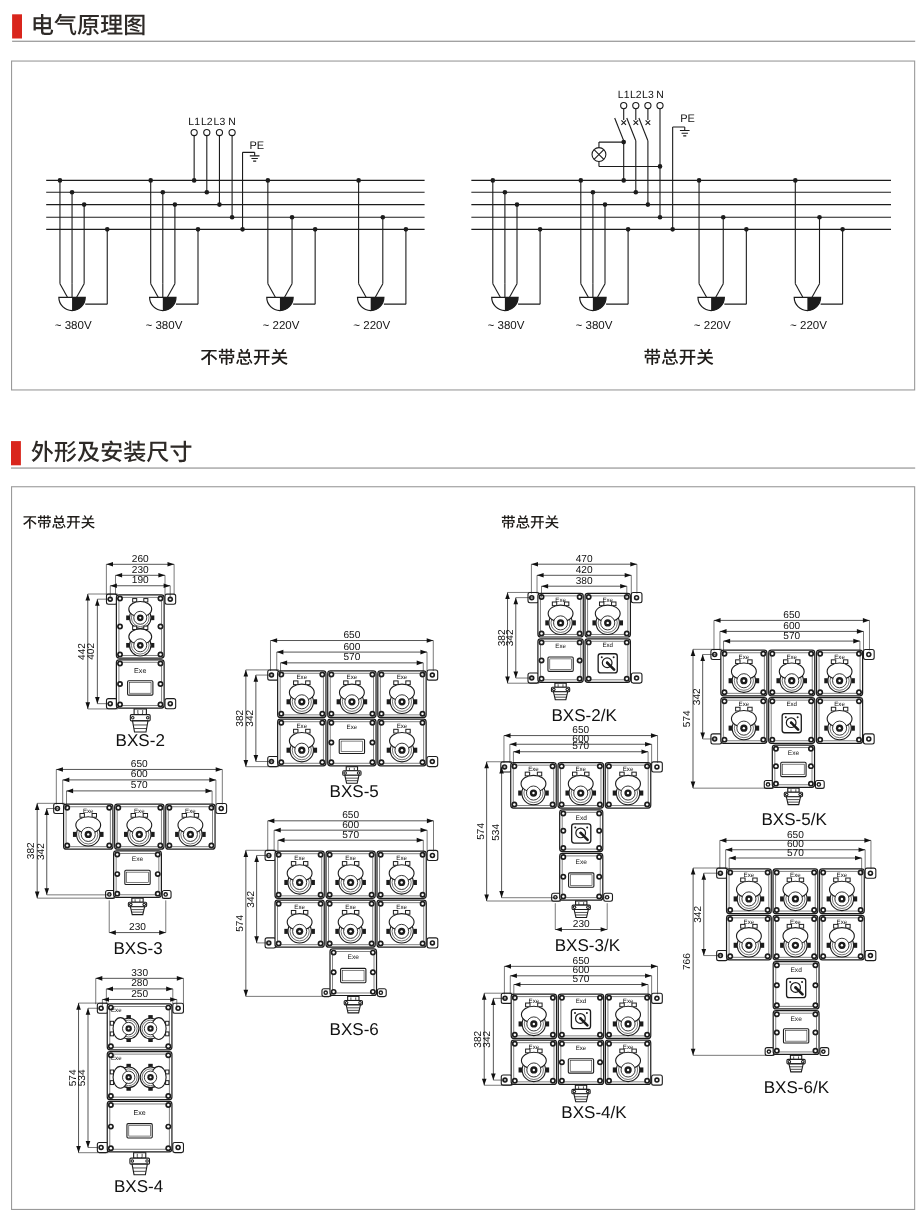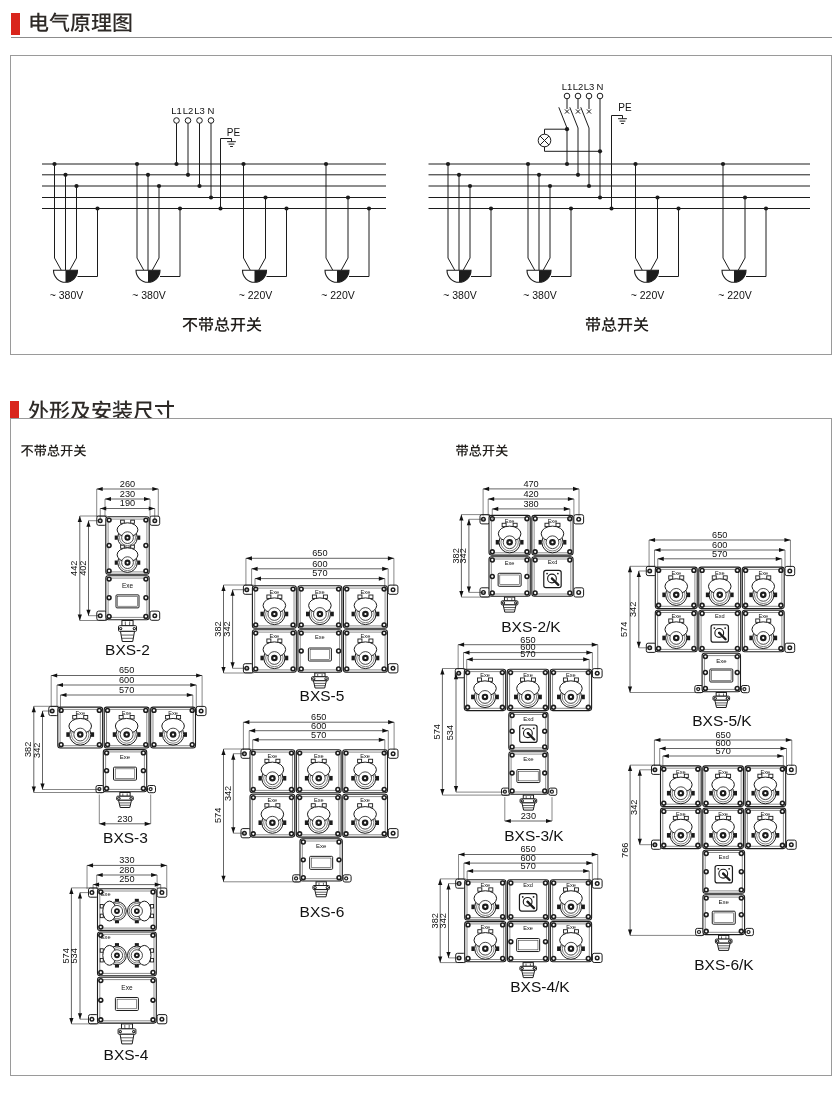--- a/index.html
+++ b/index.html
@@ -253,21 +253,21 @@
             <path d="M403 824C417 796 433 762 446 732H86V520H182V644H815V520H915V732H559C544 766 521 811 502 847ZM643 365C615 294 575 236 524 189C460 214 395 238 333 258C354 290 378 327 400 365ZM285 365C251 310 216 259 184 218L183 217C263 191 351 158 437 123C341 65 219 28 73 5C92 -16 121 -59 131 -82C294 -49 431 1 539 80C662 25 775 -32 847 -81L925 0C850 47 739 100 619 150C675 209 719 279 752 365H939V454H451C475 500 498 546 516 590L412 611C392 562 366 508 337 454H64V365Z" transform="translate(63,19.32) scale(0.021,-0.021)"></path>
             <path d="M59 739C103 709 157 662 182 631L240 691C215 722 159 765 115 793ZM430 372C439 355 449 335 457 315H49V239H376C285 180 155 134 32 111C50 93 73 62 85 42C141 55 198 72 253 94V51C253 7 219 -9 197 -16C209 -33 223 -69 227 -90C250 -77 288 -68 572 -6C572 11 574 48 577 69L345 22V136C402 166 453 200 494 238C574 73 710 -33 913 -78C923 -54 948 -19 966 -1C876 16 798 45 733 86C789 112 854 148 904 183L836 233C795 202 729 161 673 132C637 163 608 199 584 239H952V315H564C553 342 537 373 522 398ZM617 844V716H389V634H617V492H418V410H921V492H712V634H940V716H712V844ZM33 494 65 416 261 505V368H350V844H261V590C176 553 92 517 33 494Z" transform="translate(84,19.32) scale(0.021,-0.021)"></path>
             <path d="M171 802V513C171 350 160 131 28 -21C50 -33 91 -68 107 -88C221 42 257 233 268 395H508C572 160 686 -4 898 -80C912 -53 941 -13 963 7C773 66 661 206 605 395H869V802ZM271 710H770V487H271V512Z" transform="translate(105,19.32) scale(0.021,-0.021)"></path>
             <path d="M156 407C227 331 304 225 334 155L421 209C388 281 308 382 237 456ZM619 844V637H49V542H619V48C619 25 610 17 586 17C559 16 473 16 384 19C401 -9 420 -57 427 -86C534 -87 613 -83 658 -67C703 -51 720 -22 720 48V542H952V637H720V844Z" transform="translate(126,19.32) scale(0.021,-0.021)"></path>
           </g>
         </svg>
       </span>
     <span class="hrule" style="left:10px;top:424.5px;width:822px"></span>
   </div>
 
-  <div class="panel" style="left:10px;top:418px;width:820px;height:656px">
+  <div class="panel" style="left:10px;top:442px;width:820px;height:656px">
     <svg id="svg-drawings" width="820" height="656" viewBox="11 439 820 656">
         <g>
           <rect x="96.8" y="536.1" width="9.7" height="9.2" rx="1.8" fill="#fff" stroke="#1c1c1c" stroke-width="1"></rect>
           <circle cx="100.2" cy="540.7" r="2.5" fill="#1c1c1c"></circle>
           <circle cx="100.2" cy="540.7" r="1.05" fill="#fff"></circle>
           <rect x="150" y="536.1" width="9.7" height="9.2" rx="1.8" fill="#fff" stroke="#1c1c1c" stroke-width="1"></rect>
           <circle cx="154.8" cy="540.7" r="2.5" fill="#1c1c1c"></circle>
           <circle cx="154.8" cy="540.7" r="1.05" fill="#fff"></circle>
           <rect x="96.8" y="631.1" width="9.7" height="9.2" rx="1.8" fill="#fff" stroke="#1c1c1c" stroke-width="1"></rect>
           <circle cx="100.2" cy="635.7" r="2.5" fill="#1c1c1c"></circle>

